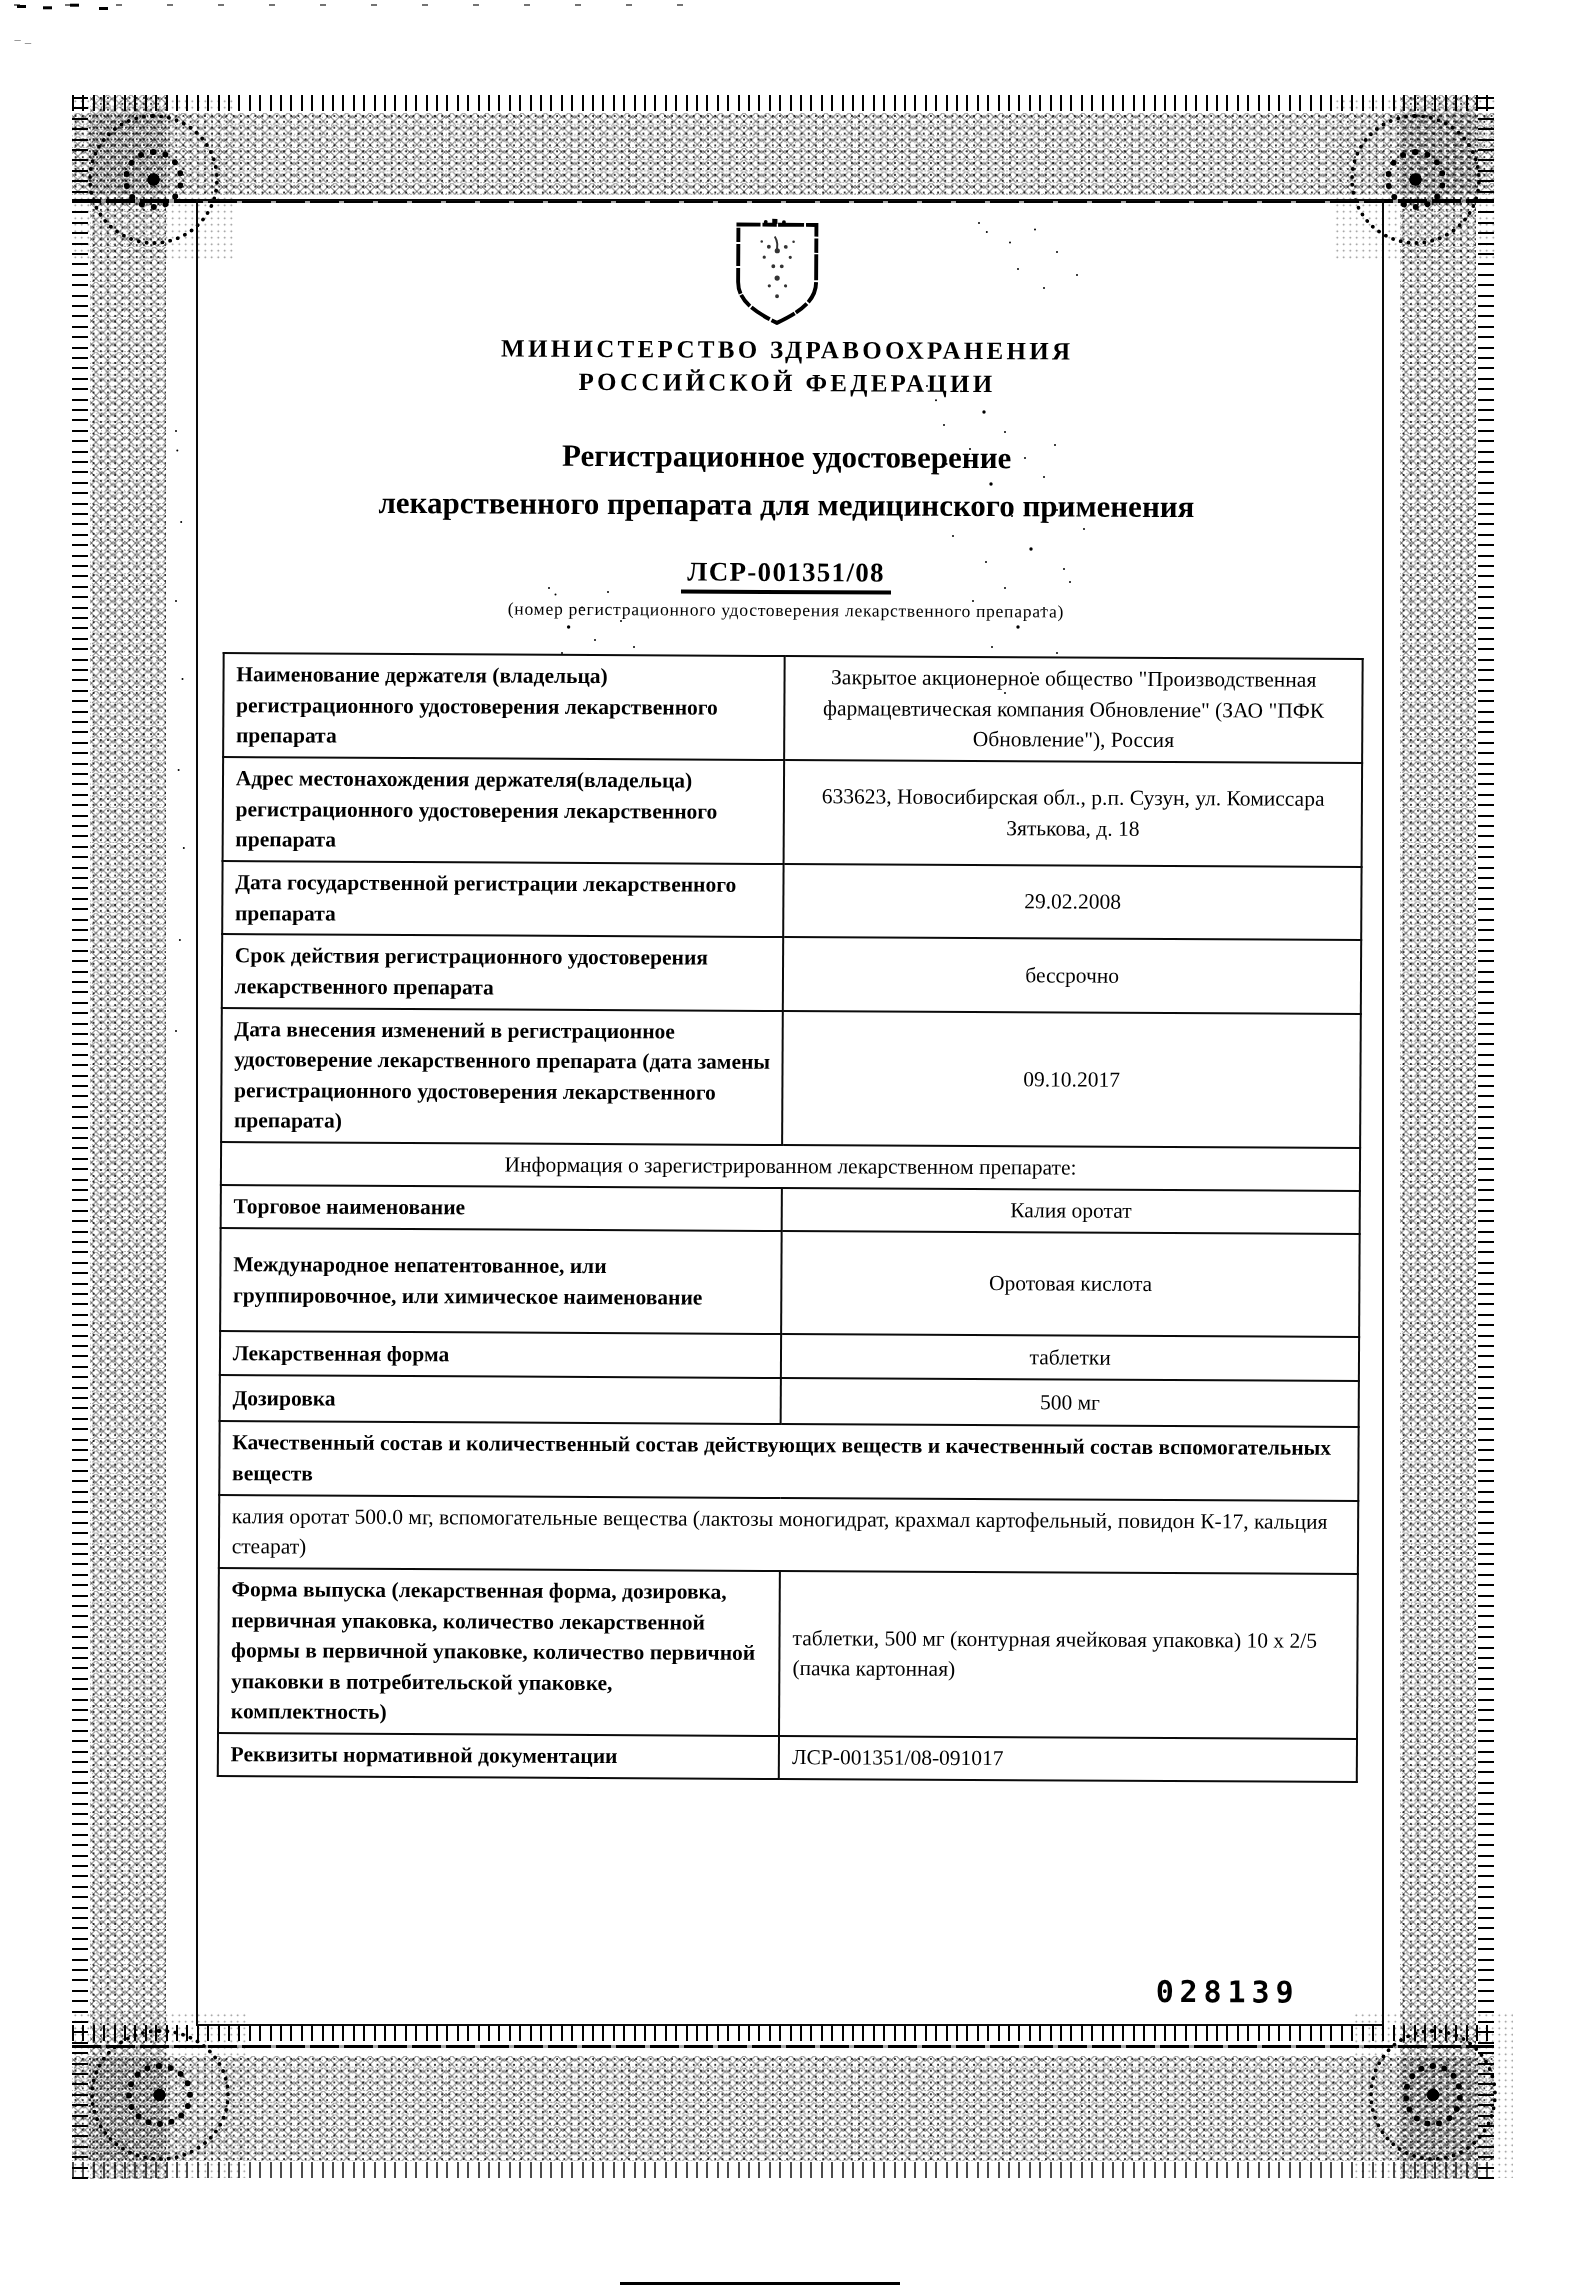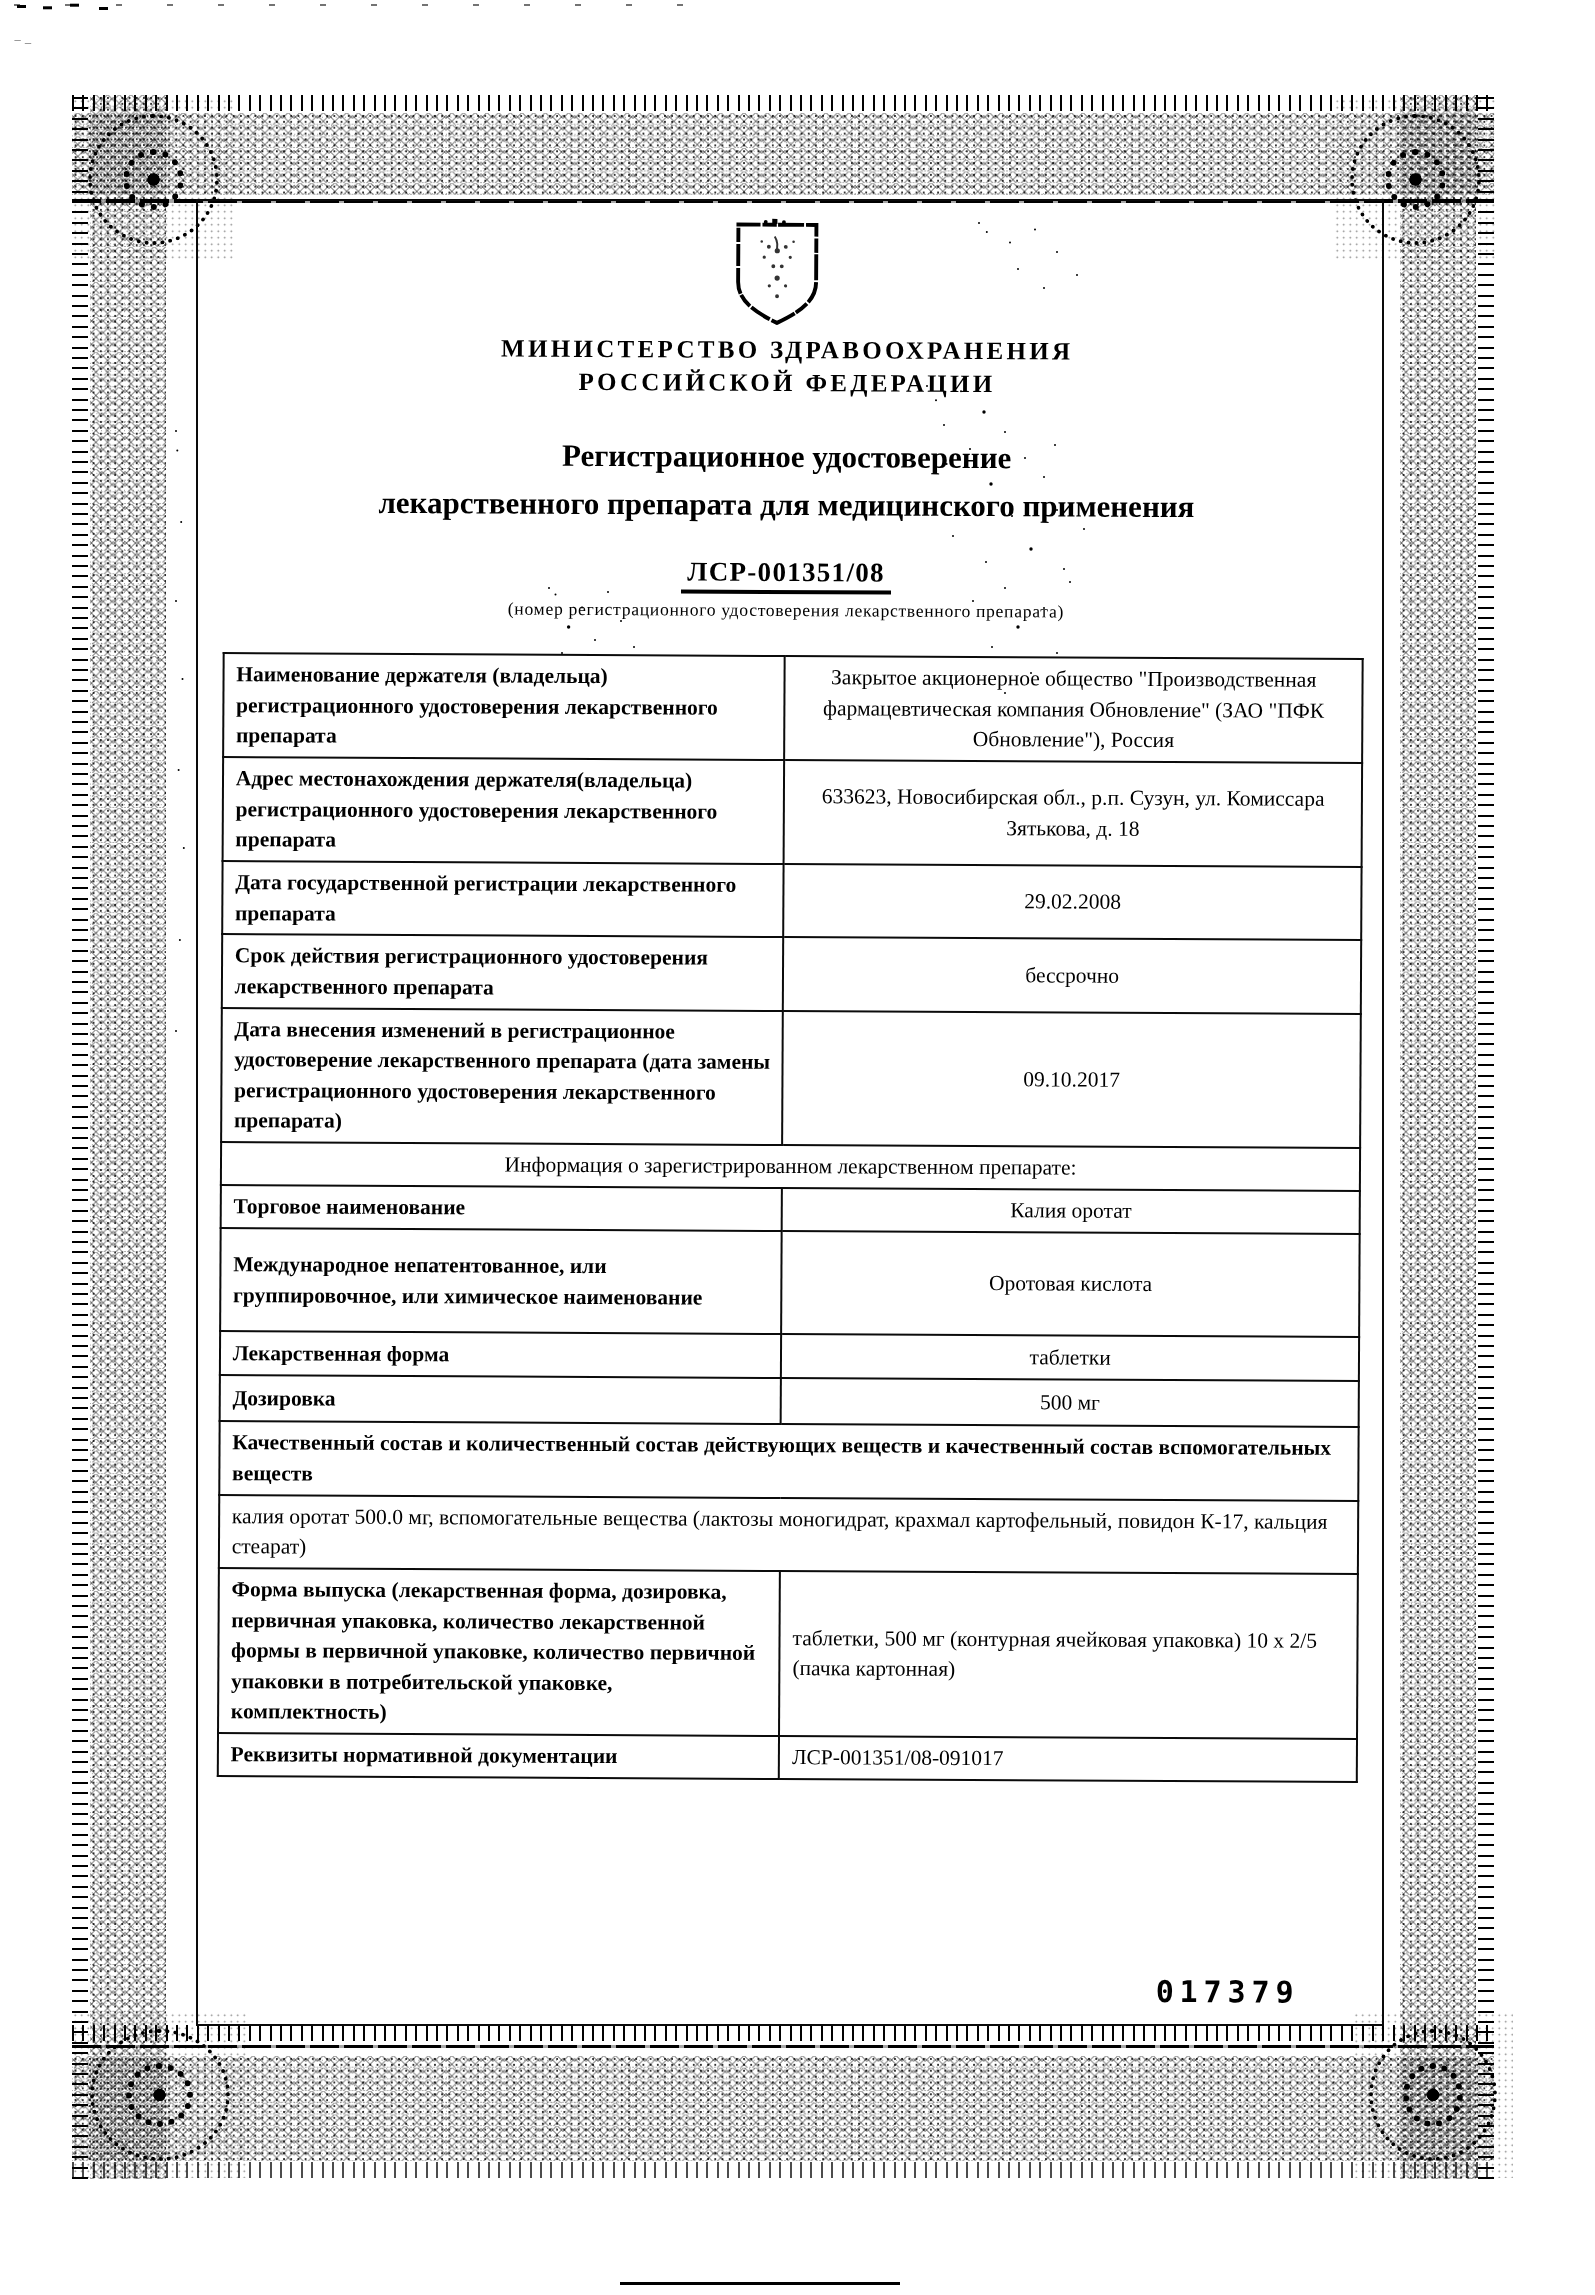--- a/index.html
+++ b/index.html
@@ -213,17 +213,17 @@
         <td class="lbl lbl-top">Форма выпуска (лекарственная форма, дозировка, первичная упаковка, количество лекарственной формы в первичной упаковке, количество первичной упаковки в потребительской упаковке, комплектность)</td>
         <td class="val-left">таблетки, 500 мг (контурная ячейковая упаковка) 10 х 2/5 (пачка картонная)</td>
       </tr>
       <tr class="r14">
         <td class="lbl">Реквизиты нормативной документации</td>
         <td class="val-left">ЛСР-001351/08-091017</td>
       </tr>
     </tbody>
       </table>
 
-    <div class="serial">017379</div>
+    <div class="serial">028139</div>
 
   </div>
 </div>
 
 
 </body></html>

